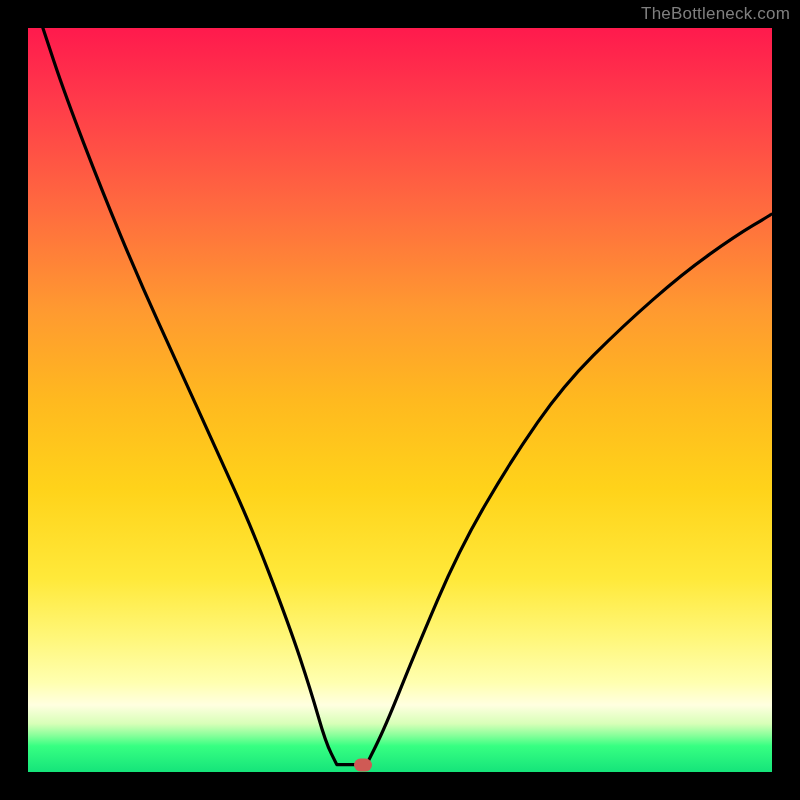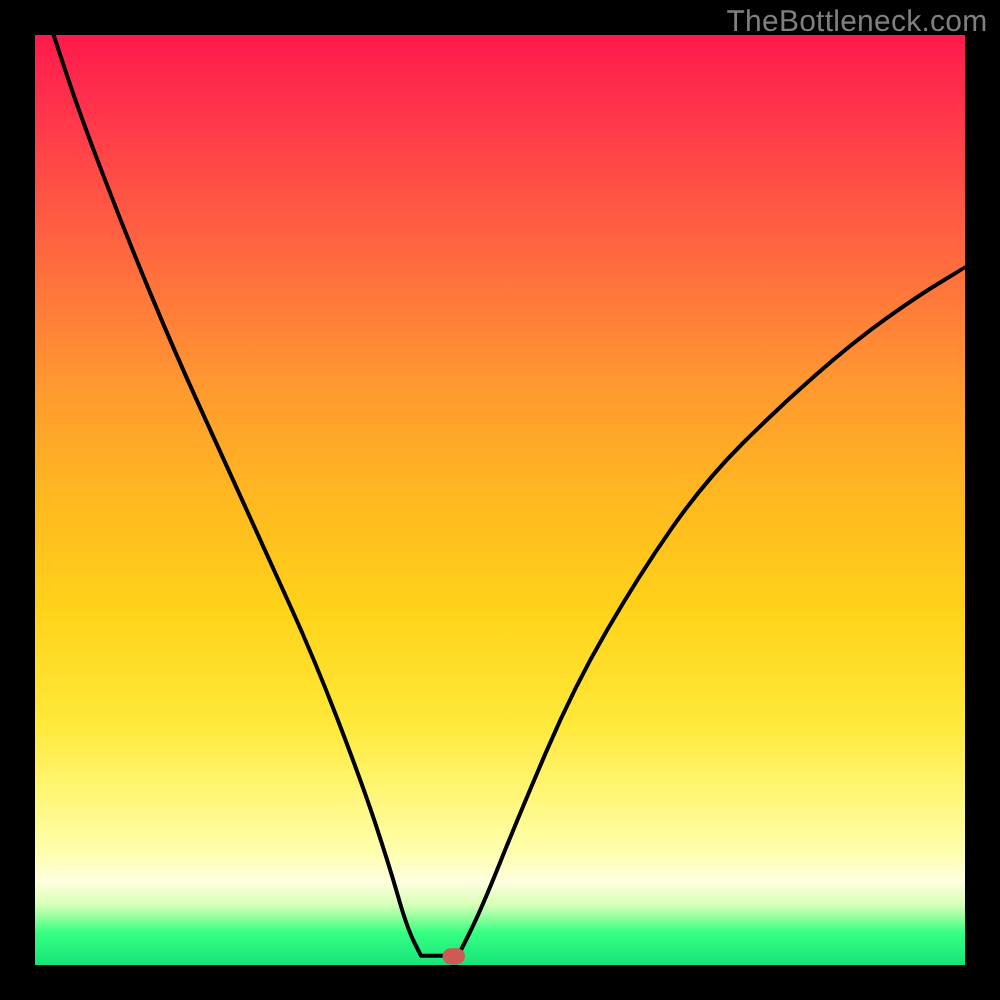--- a/index.html
+++ b/index.html
@@ -38,21 +38,21 @@
       #8cff9c 95%,
       #37ff82 96.5%,
       #15e47a 100%
     );
   }
   .watermark {
     position: absolute;
     top: 4px;
     right: 10px;
     color: #7f7f7f;
-    font-size: 24px;
+    font-size: 17px;
     font-weight: 500;
     letter-spacing: 0.2px;
   }
   svg.curve {
     position: absolute;
     left: 0; top: 0;
     width: 744px; height: 744px;
   }
   .dot {
     position: absolute;

